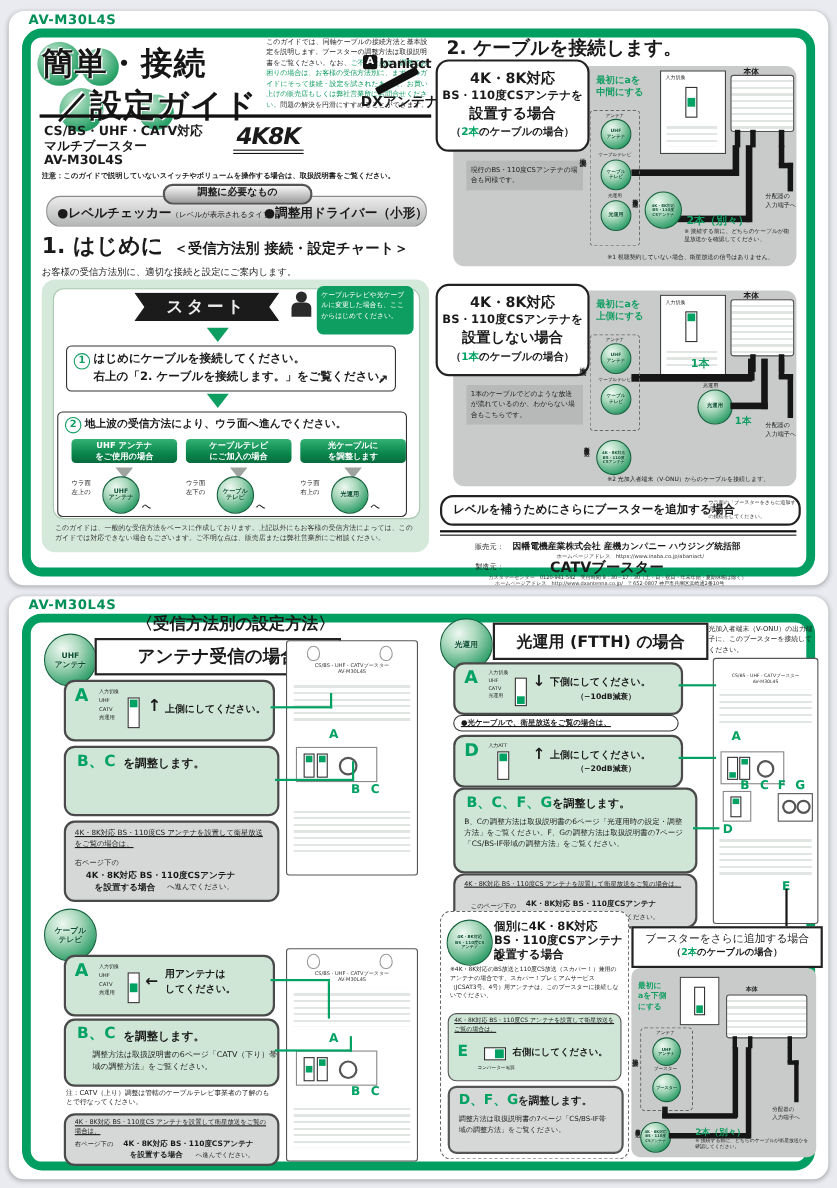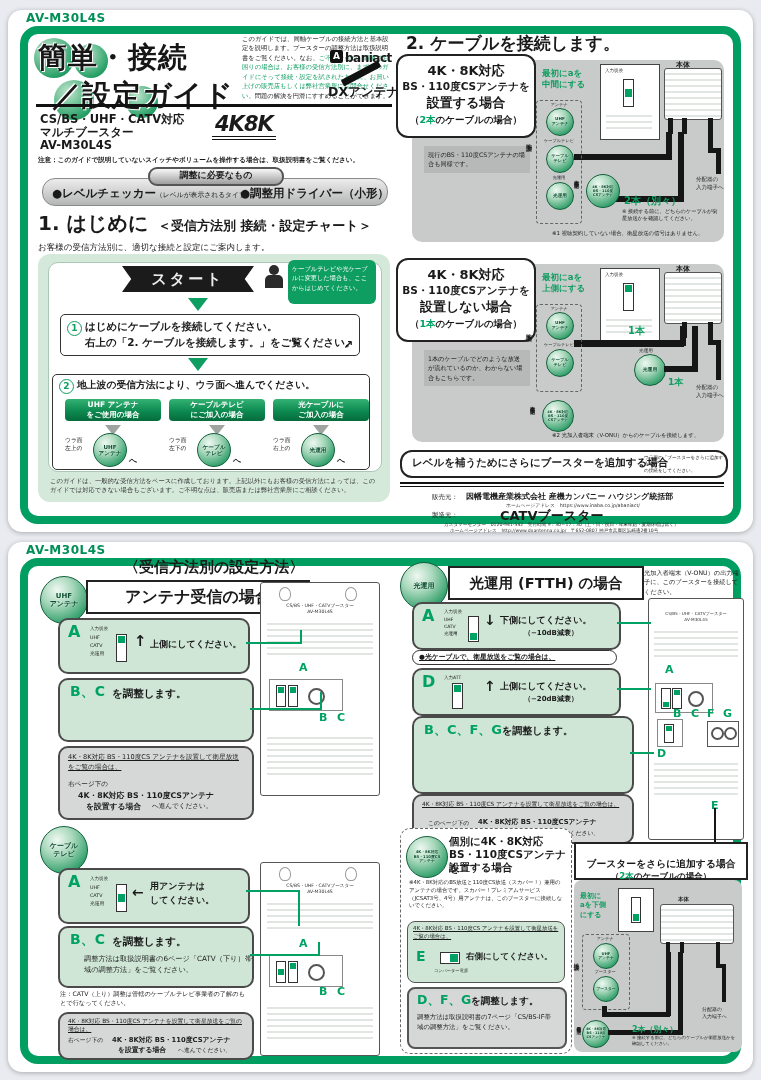--- a/index.html
+++ b/index.html
@@ -92,21 +92,21 @@
       </div>
       <div class="tri tg" style="left:150px;top:104px"></div>
       <div class="whitebox" style="left:14px;top:120px;width:316px;height:94px">
         <span class="cnum" style="left:6px;top:4px">2</span>
         <div class="abs" style="left:24px;top:4px;font-size:9.8px;font-weight:900">地上波の受信方法により、ウラ面へ進んでください。</div>
         <div class="brbox pre" style="left:12px;top:24px;width:96px;height:22px;font-size:7.5px">UHF アンテナ
 をご使用の場合</div>
         <div class="brbox pre" style="left:116px;top:24px;width:96px;height:22px;font-size:7.5px">ケーブルテレビ
 にご加入の場合</div>
         <div class="brbox pre" style="left:220px;top:24px;width:96px;height:22px;font-size:7.5px">光ケーブルに
-ご加入の場合</div>
+を調整します</div>
         <div class="tri tgr" style="left:52px;top:50px"></div>
         <div class="tri tgr" style="left:156px;top:50px"></div>
         <div class="tri tgr" style="left:260px;top:50px"></div>
         <div class="abs pre" style="left:12px;top:62px;font-size:5.8px;line-height:1.35">ウラ面
 左上の</div>
         <div class="stamp pre" style="left:40px;top:58px;width:32px;height:32px;font-size:5.6px">UHF
 アンテナ</div>
         <div class="abs" style="left:76px;top:80px;font-size:8px;font-weight:bold">へ</div>
         <div class="abs pre" style="left:116px;top:62px;font-size:5.8px;line-height:1.35">ウラ面
 左下の</div>
@@ -384,20 +384,21 @@
           <i></i>
         </span>
       <span class="abs" style="left:70px;top:8px;font-size:14px;font-weight:900">↑</span>
       <span class="abs" style="left:86px;top:10px;font-size:9px;font-weight:900">上側にしてください。</span>
       <span class="abs" style="left:110px;top:24px;font-size:7px;font-weight:bold">（−20dB減衰）</span>
     </div>
 
     <div class="gbox" style="left:404px;top:174px;width:218px;height:74px">
       <span class="abs gl" style="left:10px;top:3px;font-size:13px">B、C、F、G</span>
       <span class="abs" style="left:88px;top:6px;font-size:10px;font-weight:900">を調整します。</span>
+      <span class="abs" style="left:8px;top:24px;width:202px;font-size:6.8px;line-height:1.5">B、Cの調整方法は取扱説明書の6ページ「光運用時の設定・調整方法」をご覧ください。F、Gの調整方法は取扱説明書の7ページ「CS/BS-IF帯域の調整方法」をご覧ください。</span>
     </div>
 
     <div class="graybox" style="left:404px;top:252px;width:218px;height:46px">
       <span class="abs" style="left:8px;top:4px;width:202px;font-size:5.8px;line-height:1.45;text-decoration:underline">4K・8K対応 BS・110度CS アンテナを設置して衛星放送をご覧の場合は、</span>
       <span class="abs" style="left:14px;top:23px;font-size:5.8px">このページ下の</span>
       <span class="abs" style="left:64px;top:21px;font-size:6.8px;font-weight:900">4K・8K対応 BS・110度CSアンテナ</span>
       <span class="abs" style="left:72px;top:32px;font-size:6.8px;font-weight:900">を設置する場合</span>
       <span class="abs" style="left:132px;top:33px;font-size:5.8px">へ進んでください。</span>
     </div>
 
@@ -455,21 +456,21 @@
         <span class="abs" style="left:26px;top:46px;font-size:4.2px">コンバーター電源</span>
       </div>
       <div class="abs" style="left:6px;top:158px;width:156px;height:58px;background:#d6d8d7;border:2px solid #555;border-radius:8px">
         <span class="abs gl" style="left:8px;top:3px;font-size:12.5px">D、F、G</span>
         <span class="abs" style="left:62px;top:6px;font-size:9.5px;font-weight:900">を調整します。</span>
         <span class="abs" style="left:8px;top:24px;width:140px;font-size:6.4px;line-height:1.5">調整方法は取扱説明書の7ページ「CS/BS-IF帯域の調整方法」をご覧ください。</span>
       </div>
     </div>
 
     <div class="abs" style="left:566px;top:300px;width:170px;height:34px;background:#fff;border:2px solid #222;text-align:center">
-      <div style="font-size:9.8px;font-weight:700;margin-top:14px">ブースターをさらに追加する場合</div>
+      <div style="font-size:9.8px;font-weight:400;margin-top:3px">ブースターをさらに追加する場合</div>
       <div style="font-size:8.5px;font-weight:900"><span>（</span><span class="gl">2本</span><span>のケーブルの場合）</span></div>
     </div>
     <div class="abs" style="left:566px;top:338px;width:168px;height:172px;background:#c9cbca;border-radius:8px">
       <div class="abs pre" style="left:6px;top:12px;font-size:7px;font-weight:900;color:#0f9e61;line-height:1.35">最初に
 aを下側
 にする</div>
       <div class="abs" style="left:44px;top:8px;width:34px;height:42px;background:#fff;border:1px solid #444">
         <span class="sw bot" style="left:12px;top:8px;width:8px;height:24px">
             <i></i>
           </span>

